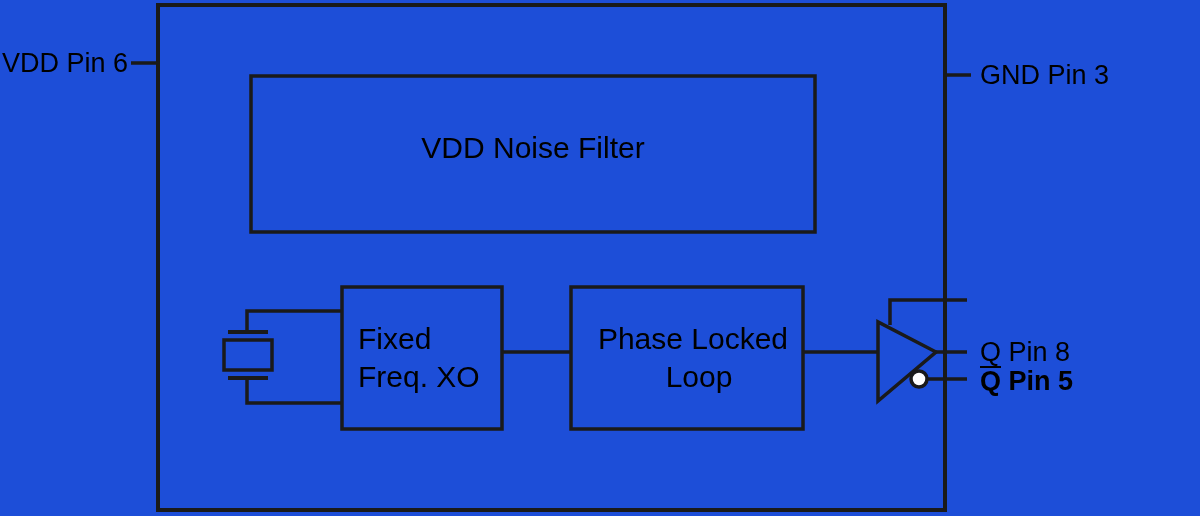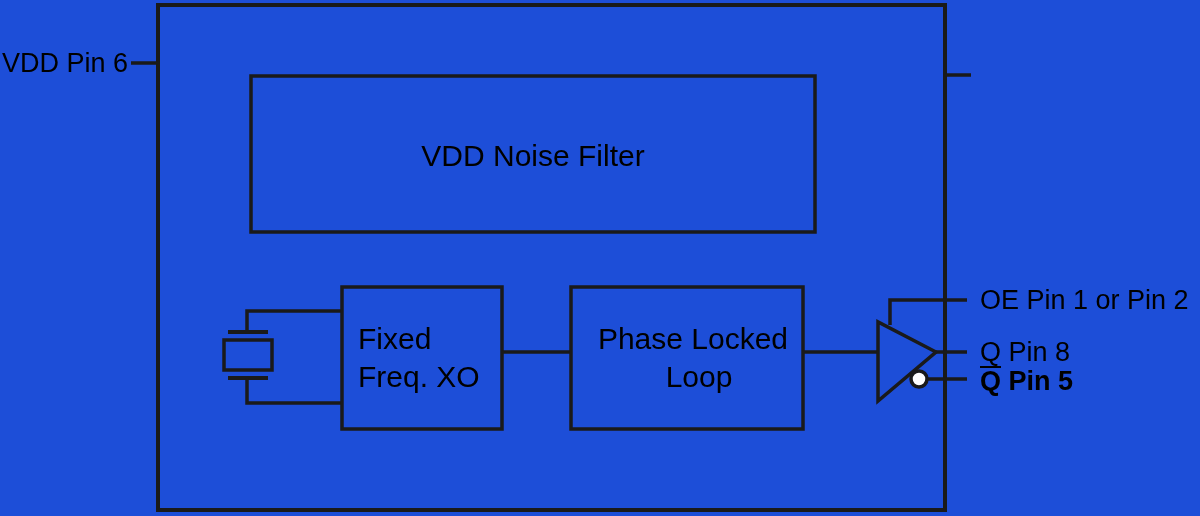--- a/index.html
+++ b/index.html
@@ -85,28 +85,28 @@
     <line x1="936" y1="352" x2="967" y2="352" stroke="#1a1a1a" stroke-width="3.5"></line>
 
     <circle cx="919" cy="379" r="8" fill="#ffffff" stroke="#1a1a1a" stroke-width="3.5"></circle>
 
     <line x1="927" y1="379" x2="967" y2="379" stroke="#1a1a1a" stroke-width="3.5"></line>
 
   </svg>
 
   <div class="lbl pin-label" style="left:2px; top:50px;">VDD Pin 6</div>
 
+  <div class="lbl pin-label" style="left:980px; top:62px;">GND Pin 3</div>
 
-  <div class="lbl block-label" style="left:251px; top:137px; width:564px; text-align:center;">VDD Noise Filter</div>
+  <div class="lbl block-label" style="left:251px; top:129px; width:564px; text-align:center;">VDD Noise Filter</div>
 
   <div class="lbl block-label" style="left:358px; top:320px;">Fixed</div>
   <div class="lbl block-label" style="left:358px; top:358px;">Freq. XO</div>
 
   <div class="lbl block-label" style="left:571px; top:320px; width:244px; text-align:center;">Phase Locked</div>
   <div class="lbl block-label" style="left:571px; top:358px; width:256px; text-align:center;">Loop</div>
 
-  <div class="lbl pin-label" style="left:980px; top:287px;">OE Pin 1 or Pin 2</div>
 
   <div class="lbl pin-label" style="left:980px; top:339px;">Q Pin 8</div>
 
   <div class="lbl pin-label" style="left:980px; top:366px;font-weight:bold;"><span class="ovl">Q</span><span> Pin 5</span></div>
 
 </div>
 
 </body></html>

